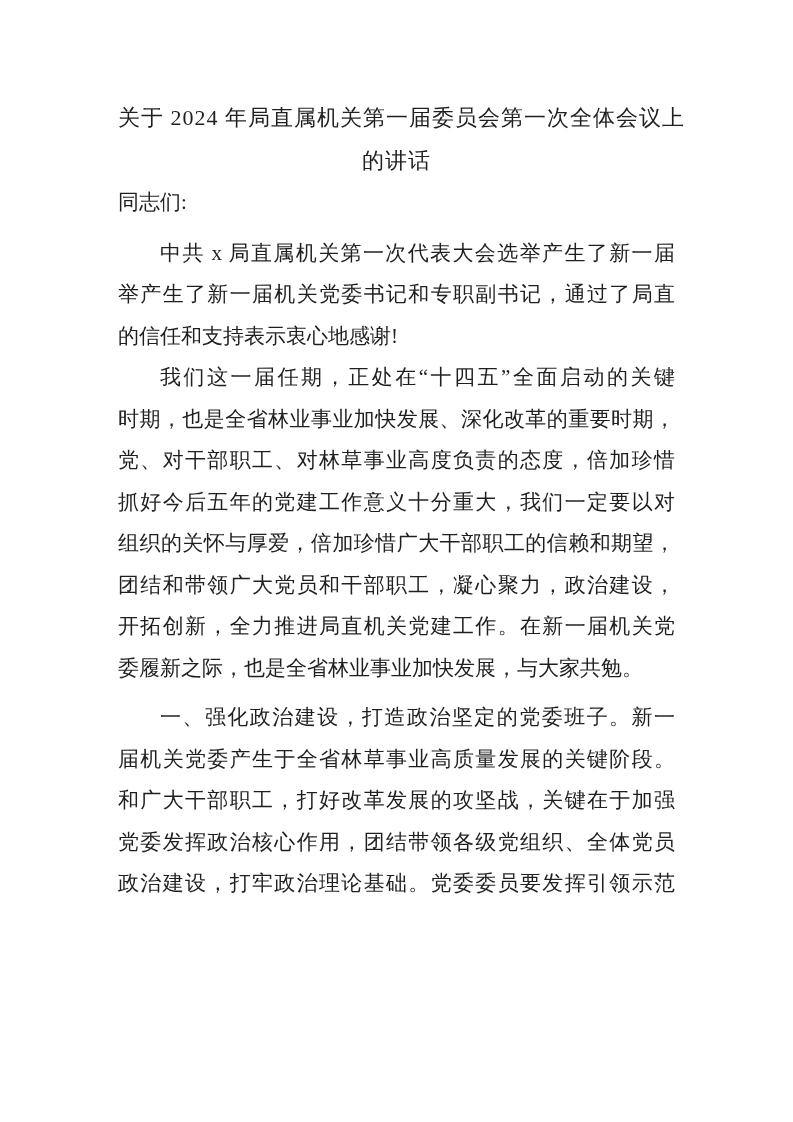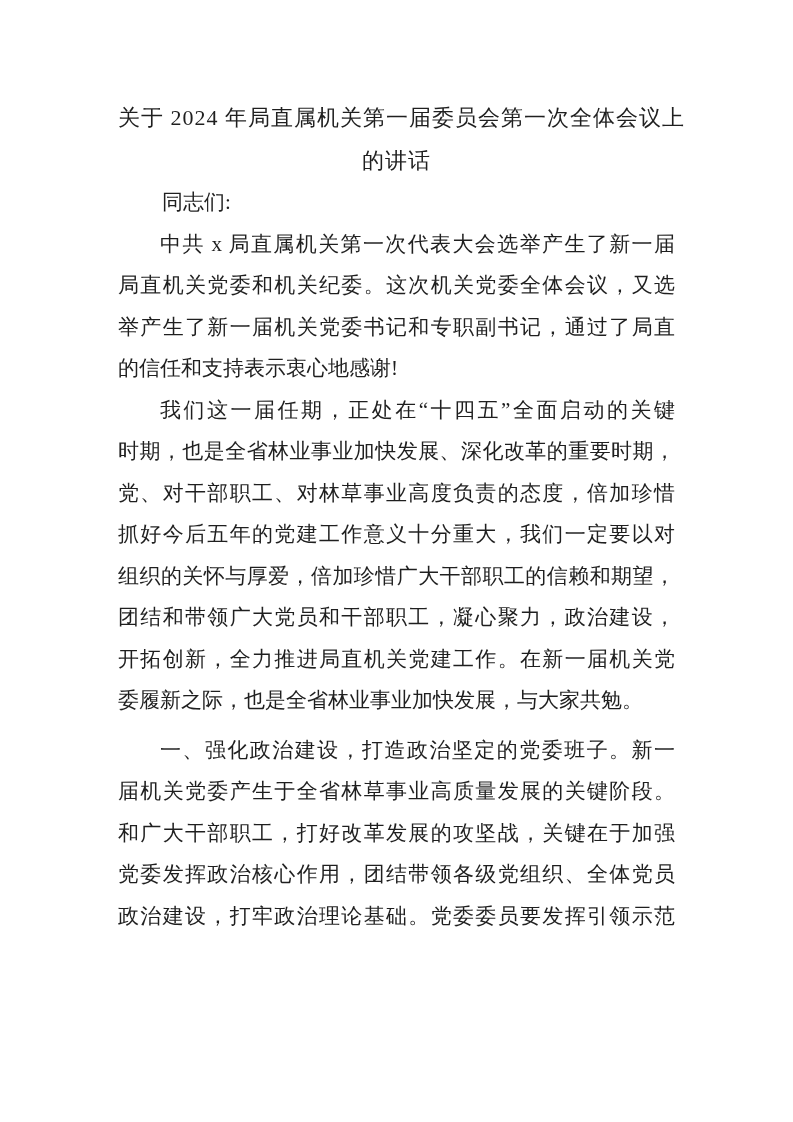--- a/index.html
+++ b/index.html
@@ -31,49 +31,47 @@
     white-space: nowrap;
   }
   .line {
     font-size: 21px;
     line-height: 41.5px;
     word-break: break-all;
     white-space: normal;
   }
   .salutation {
     text-align: left;
-    margin-left: 44px;
   }
   .just {
     text-align: justify;
     text-align-last: justify;
     text-justify: inter-character;
   }
   .indent {
     text-indent: 42px;
   }
-  .p1-gap { }
+  .p1-gap { margin-top: 9px; }
   .section-gap { margin-top: 8px; }
 </style>
 </head>
 <body>
 
 <div class="page">
   <div class="content">
 
     <div class="title">
       <div class="title-line">关于 2024 年局直属机关第一届委员会第一次全体会议上</div>
       <div class="title-line">的讲话</div>
     </div>
 
     <div class="line salutation">同志们:</div>
 
     <div class="paragraph p1-gap">
       <div class="line just indent">中共 x 局直属机关第一次代表大会选举产生了新一届</div>
-      <div class="line just">局直机关党委和机关纪委。这次机关党委全体会议，又选</div>
       <div class="line just">举产生了新一届机关党委书记和专职副书记，通过了局直</div>
       <div class="line">的信任和支持表示衷心地感谢!</div>
     </div>
 
     <div class="paragraph">
       <div class="line just indent">我们这一届任期，正处在“十四五”全面启动的关键</div>
       <div class="line just">时期，也是全省林业事业加快发展、深化改革的重要时期，</div>
       <div class="line just">党、对干部职工、对林草事业高度负责的态度，倍加珍惜</div>
       <div class="line just">抓好今后五年的党建工作意义十分重大，我们一定要以对</div>
       <div class="line just">组织的关怀与厚爱，倍加珍惜广大干部职工的信赖和期望，</div>

